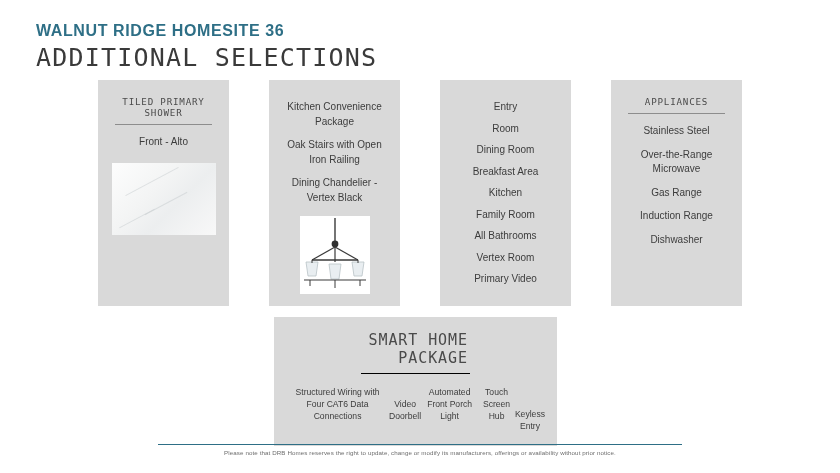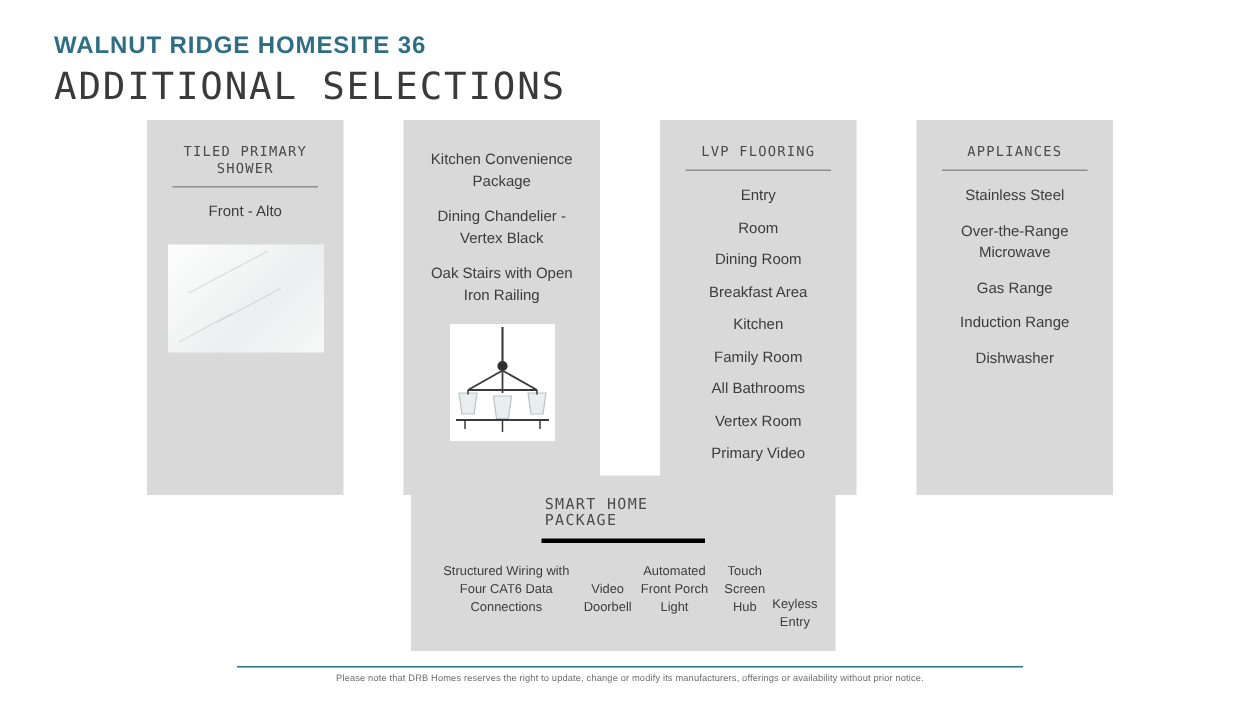--- a/index.html
+++ b/index.html
@@ -136,27 +136,27 @@
     width: 283px;
     background: #d9d9d9;
     padding: 10px 12px 14px 12px;
     box-sizing: border-box;
     display: flex;
     flex-direction: column;
     align-items: center;
   }
   .smart-title {
     font-family: "DejaVu Sans Mono", monospace;
-    font-size: 10px;
+    font-size: 15px;
     letter-spacing: 0.9px;
     color: #4a4a4a;
     text-transform: uppercase;
-    text-align: left;
+    text-align: right;
     padding: 4px 2px 6px 2px;
-    border-bottom: 3px solid #000000;
+    border-bottom: 1px solid #000000;
     width: 42%;
     box-sizing: border-box;
   }
   .smart-items {
     margin-top: 12px;
     width: 100%;
     display: flex;
     flex-direction: row;
     align-items: flex-end;
   }
@@ -209,22 +209,22 @@
       <div class="tile-image">
         <span class="vein v1"></span>
         <span class="vein v2"></span>
         <span class="vein v3"></span>
       </div>
     </div>
 
     <div class="card">
       <div class="card-items">
         <div class="card-item">Kitchen Convenience Package</div>
+        <div class="card-item">Oak Stairs with Open Iron Railing</div>
         <div class="card-item">Dining Chandelier - Vertex Black</div>
-        <div class="card-item">Oak Stairs with Open Iron Railing</div>
       </div>
       <div class="chandelier-image">
         <svg width="70" height="78" viewBox="0 0 70 78">
           <rect x="0" y="0" width="70" height="78" fill="#ffffff"></rect>
           <line x1="35" y1="2" x2="35" y2="26" stroke="#3a3a3a" stroke-width="1.4"></line>
           <circle cx="35" cy="28" r="3.4" fill="#2f2f2f"></circle>
           <line x1="12" y1="44" x2="58" y2="44" stroke="#3a3a3a" stroke-width="1.4"></line>
           <line x1="35" y1="31" x2="12" y2="44" stroke="#3a3a3a" stroke-width="1.2"></line>
           <line x1="35" y1="31" x2="58" y2="44" stroke="#3a3a3a" stroke-width="1.2"></line>
           <line x1="35" y1="31" x2="35" y2="46" stroke="#3a3a3a" stroke-width="1.2"></line>
@@ -235,21 +235,20 @@
           <line x1="58" y1="44" x2="58" y2="47" stroke="#3a3a3a" stroke-width="1"></line>
           <line x1="4" y1="64" x2="66" y2="64" stroke="#3a3a3a" stroke-width="1.2"></line>
           <line x1="10" y1="64" x2="10" y2="70" stroke="#3a3a3a" stroke-width="1"></line>
           <line x1="35" y1="64" x2="35" y2="72" stroke="#3a3a3a" stroke-width="1"></line>
           <line x1="60" y1="64" x2="60" y2="70" stroke="#3a3a3a" stroke-width="1"></line>
         </svg>
       </div>
     </div>
 
     <div class="card">
-      <div class="card-title">LVP FLOORING</div>
       <div class="card-items">
         <div class="card-item tight">Entry</div>
         <div class="card-item tight">Room</div>
         <div class="card-item tight">Dining Room</div>
         <div class="card-item tight">Breakfast Area</div>
         <div class="card-item tight">Kitchen</div>
         <div class="card-item tight">Family Room</div>
         <div class="card-item tight">All Bathrooms</div>
         <div class="card-item tight">Vertex Room</div>
         <div class="card-item tight">Primary Video</div>

